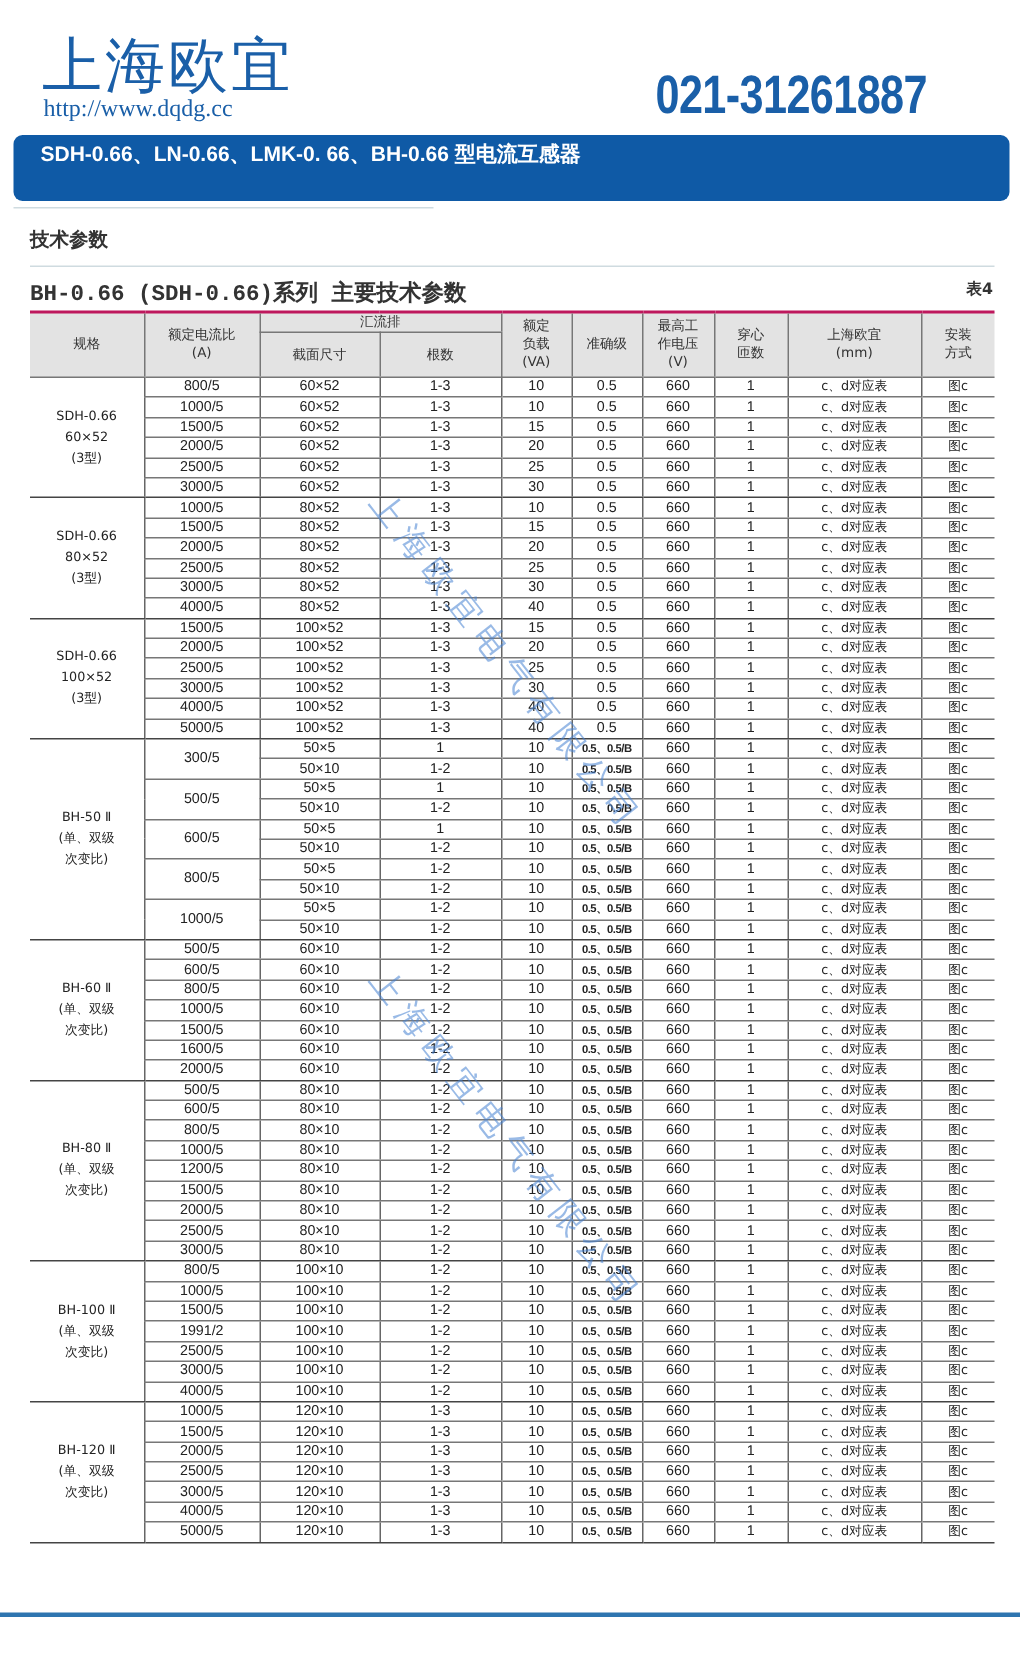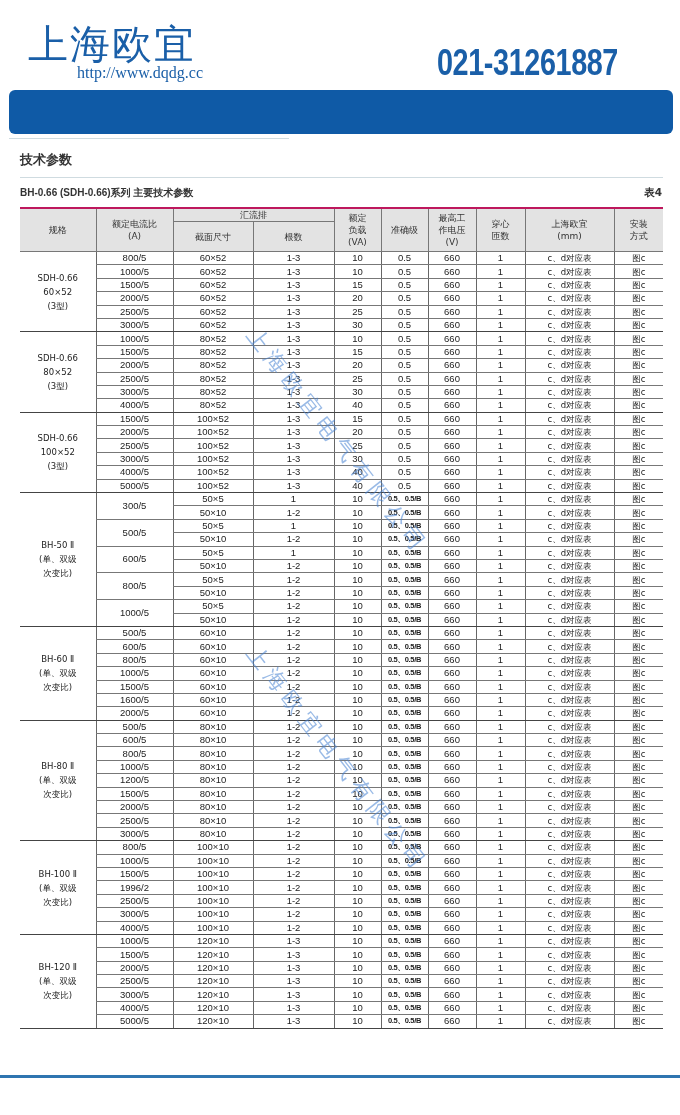--- a/index.html
+++ b/index.html
@@ -1,35 +1,35 @@
 <!DOCTYPE html>
 <html><head>
 <meta charset="utf-8">
 <style>
   html, body { margin: 0; padding: 0; background: #ffffff; }
   body { width: 680px; height: 1115px; position: relative; overflow: hidden;
          font-family: "Liberation Sans", "DejaVu Sans", sans-serif; color: #222; }
   .brand { position: absolute; left: 28px; top: 22px; font-family: "DejaVu Sans", sans-serif;
            font-weight: normal; font-size: 40px; color: #1a5fa8; letter-spacing: 2px; line-height: 44px; }
   .url { position: absolute; left: 29px; top: 64px; font-family: "Liberation Serif", serif;
-         font-size: 16px; color: #1a5fa8; margin-left: 48px; }
+         font-size: 16px; color: #1a5fa8; }
   .phone { position: absolute; left: 437px; top: 42px; font-family: "Liberation Sans", sans-serif;
            font-weight: bold; font-size: 36px; color: #1a5fa8; transform: scaleX(0.8); transform-origin: left;
            letter-spacing: -0.5px; }
   .band { position: absolute; left: 9px; top: 90px; width: 664px; height: 44px; background: #0f5aa6;
           border-radius: 6px; color: #fff; }
   .band-title { position: absolute; left: 18px; top: 4px; font-size: 14px; font-weight: bold; white-space: nowrap; }
   .band-sub { position: absolute; left: 18px; top: 24px; font-family: "Liberation Mono", monospace;
               font-size: 12.5px; white-space: nowrap; }
   .band-sub .tc { font-family: "Liberation Sans", sans-serif; font-size: 13px; }
   .rule { position: absolute; height: 1px; background: #cfdbe0; }
   .section-title { position: absolute; left: 20px; top: 151px; font-size: 13px; font-weight: bold;
                    color: #333; font-family: "DejaVu Sans", sans-serif; }
-  .caption { position: absolute; left: 20px; top: 186px; font-size: 10px; font-weight: bold; color: #333;
-             font-family: Liberation Sans, sans-serif; }
+  .caption { position: absolute; left: 20px; top: 186px; font-size: 15px; font-weight: bold; color: #333;
+             font-family: Liberation Mono, monospace; }
   .table-no { position: absolute; right: 18px; top: 186px; font-size: 10.5px; font-weight: bold; color: #333;
               font-family: "DejaVu Sans", sans-serif; }
   table.spec { position: absolute; left: 20px; top: 207px; width: 643px; border-collapse: collapse;
                font-size: 9.5px; table-layout: fixed; }
   table.spec th { background: #e3e3e3; font-weight: normal; color: #333; font-size: 9px; line-height: 12px;
                   border-left: 1px solid #777; border-bottom: 1px solid #777; padding: 0; text-align: center;
                   font-family: "DejaVu Sans", sans-serif; }
   table.spec thead tr:first-child th { border-top: 2px solid #be185d; }
   table.spec th:first-child { border-left: none; }
   table.spec td { height: 12.4px; padding: 0; text-align: center; border-left: 1px solid #666;
@@ -46,20 +46,21 @@
   .bottom-line { position: absolute; left: 0; top: 1075px; width: 680px; height: 3px; background: #2e75b0; }
 </style>
 </head>
 <body>
 
 <div class="brand">上海欧宜</div>
 <div class="url">http://www.dqdg.cc</div>
 <div class="phone">021-31261887</div>
 
 <div class="band">
+  <div class="band-title">SDH-0.66、LN-0.66、LMK-0. 66、BH-0.66  型电流互感器</div>
 </div>
 
 <div class="rule" style="left:9px; top:138px; width:280px;"></div>
 <div class="section-title">技术参数</div>
 <div class="rule" style="left:20px; top:177px; width:643px;"></div>
 <div class="caption">BH-0.66 (SDH-0.66)系列   主要技术参数</div>
 <div class="table-no">表4</div>
 
 <table class="spec">
   <colgroup>
@@ -627,21 +628,21 @@
         <td>100×10</td>
         <td>1-2</td>
         <td>10</td>
         <td class="acc-small">0.5、0.5/B</td>
         <td>660</td>
         <td>1</td>
         <td class="cn">c、d对应表</td>
         <td class="cn">图c</td>
       </tr>
       <tr>
-        <td>1996/2</td>
+        <td>1991/2</td>
         <td>100×10</td>
         <td>1-2</td>
         <td>10</td>
         <td class="acc-small">0.5、0.5/B</td>
         <td>660</td>
         <td>1</td>
         <td class="cn">c、d对应表</td>
         <td class="cn">图c</td>
       </tr>
       <tr>

